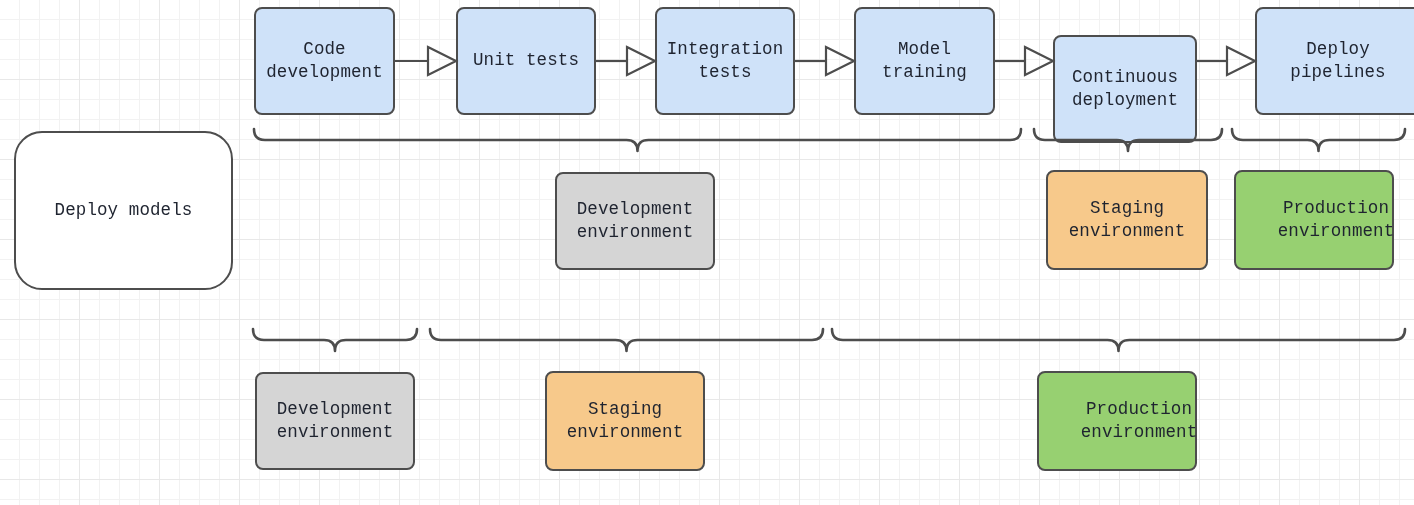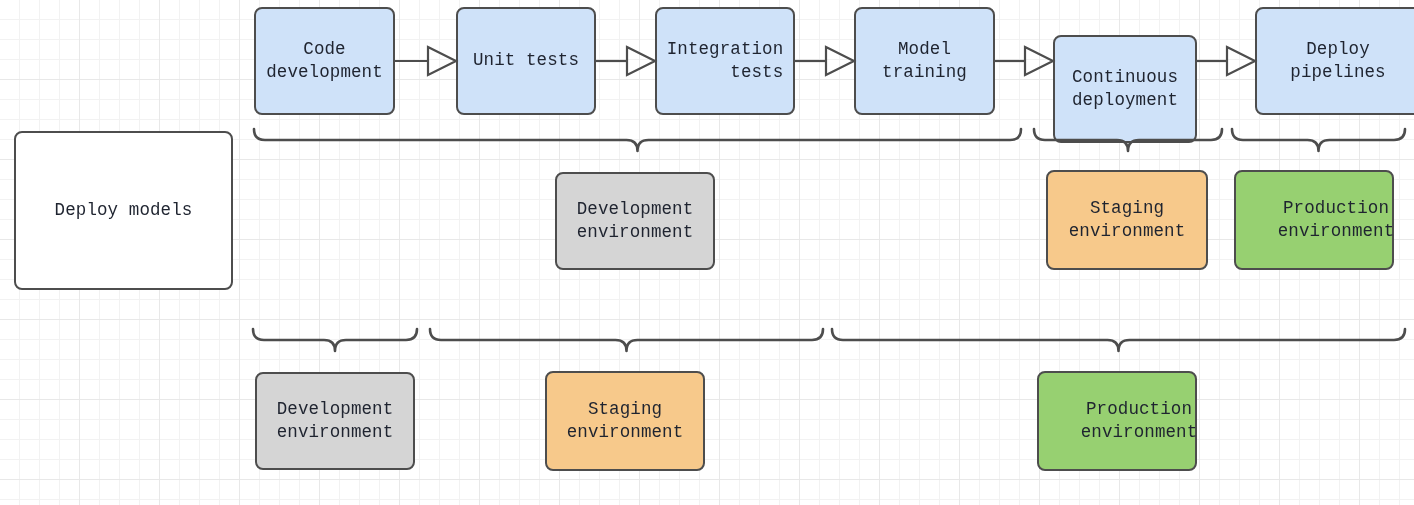--- a/index.html
+++ b/index.html
@@ -34,32 +34,32 @@
     color: #1f2430;
     font-size: 17.5px;
     line-height: 1.32;
     letter-spacing: 0.1px;
     white-space: pre-line;
   }
   .node.blue   { background: #cfe2f9; }
   .node.gray   { background: #d5d5d5; }
   .node.orange { background: #f7c98b; }
   .node.green  { background: #97d071; padding-left: 44px; }
-  .node.white  { background: #ffffff; }
+  .node.white  { background: #ffffff; border-radius: 28px; }
   .connector, .brace { position: absolute; overflow: visible; }
   .connector svg, .brace svg { display: block; overflow: visible; }
 </style>
 </head>
 <body>
 
 <div id="canvas">
     <div class="node blue" style="left: 254px; top: 7px; width: 141px; height: 108px;">Code
 development</div>
     <div class="node blue" style="left: 456px; top: 7px; width: 140px; height: 108px;">Unit tests</div>
-    <div class="node blue" style="left: 655px; top: 7px; width: 140px; height: 108px; text-align: right;">Integration
+    <div class="node blue" style="left: 655px; top: 7px; width: 140px; height: 108px;">Integration
 tests</div>
     <div class="node blue" style="left: 854px; top: 7px; width: 141px; height: 108px;">Model
 training</div>
     <div class="node blue" style="left: 1053px; top: 7px; width: 144px; height: 108px; margin-top: 28px;">Continuous
 deployment</div>
     <div class="node blue" style="left: 1255px; top: 7px; width: 166px; height: 108px;">Deploy
 pipelines</div>
     <div class="connector" style="left: 395px; top: 43px; width: 61px; height: 36px;">
       <svg width="61" height="36" viewBox="0 0 61 36">
         <path d="M0 18 H33" fill="none" stroke="#4d4d4d" stroke-width="2.2"></path>

